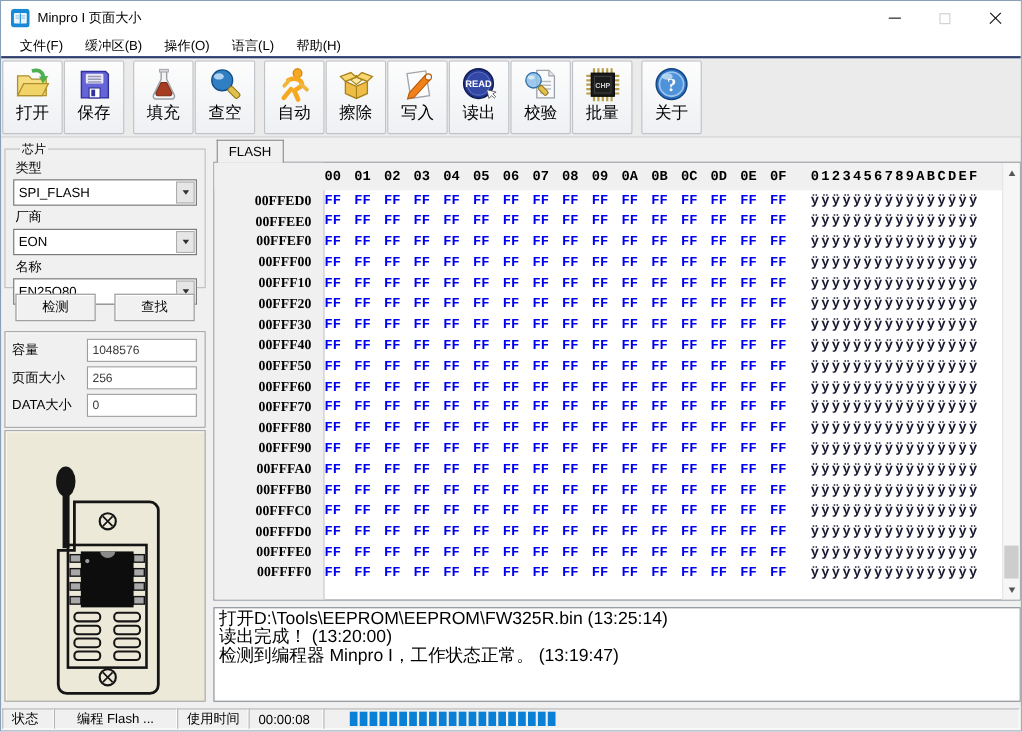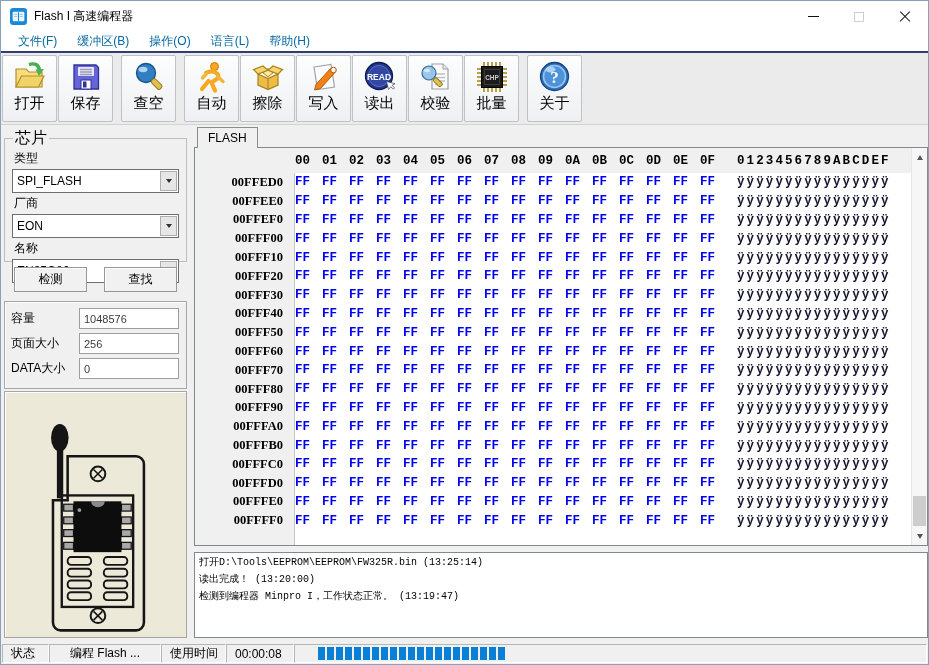--- a/index.html
+++ b/index.html
@@ -15,32 +15,32 @@
   .win-btn{width:46px;height:31px;display:flex;align-items:center;justify-content:center;}
   .glyph-min{width:11px;height:1px;background:#111;}
   .glyph-max{width:10px;height:10px;border:1px solid #cfcfcf;}
   .glyph-close{position:relative;width:12px;height:12px;}
   .glyph-close::before,.glyph-close::after{content:"";position:absolute;left:-1px;top:5px;width:14px;height:1.4px;background:#111;}
   .glyph-close::before{transform:rotate(45deg);}
   .glyph-close::after{transform:rotate(-45deg);}
 
   
   .menubar{position:absolute;top:31px;left:0;right:0;height:19px;background:#fff;display:flex;align-items:center;padding-left:7px;}
-  .menu-item{padding:0 10px;height:100%;display:flex;align-items:center;color:#0369a1;}
+  .menu-item{padding:0 10px;height:100%;display:flex;align-items:center;color:#000000;}
 
   
   .toolbar{position:absolute;top:50px;left:0;right:0;height:74px;background:#ebebeb;border-top:2px solid #2e3f6e;border-bottom:1px solid #d2d2d2;display:flex;align-items:stretch;padding:2px 0 2px 1px;}
   .tool-btn{width:55px;margin-right:1px;background:linear-gradient(#fdfdfd,#eef0f3);border:1px solid #bfc3c7;border-radius:2px;display:flex;flex-direction:column;align-items:center;justify-content:flex-end;padding-bottom:10px;}
   .tool-btn .ticon{flex:1;display:flex;align-items:center;justify-content:center;padding-top:2px;}
   .tool-btn .tlabel{font-size:15px;color:#000;line-height:16px;}
   .tool-gap{width:7px;}
 
   
   .chip-group{position:absolute;left:3px;top:127px;width:183px;height:134px;border:1px solid #bdbdbd;margin:0;padding:0 7px;}
-  .chip-group legend{padding:0 2px;margin-left:1px;font-size:16px;}
+  .chip-group legend{padding:0 2px;margin-left:6px;font-size:11px;}
   .field-label{margin:1px 0 2px 2px;}
   .combo{height:24px;border:1px solid #6e6e6e;background:#fff;display:flex;align-items:center;position:relative;padding-left:4px;margin-bottom:2px;}
   .combo-arrow{position:absolute;right:1px;top:1px;bottom:1px;width:17px;background:#e6e6e6;border:1px solid #aeaeae;display:flex;align-items:center;justify-content:center;}
   .combo-arrow::after{content:"";border-left:3.5px solid transparent;border-right:3.5px solid transparent;border-top:4.5px solid #303030;}
   .chip-buttons{position:absolute;left:3px;top:266px;width:183px;display:flex;justify-content:space-between;padding:0 10px;}
   .chip-btn{width:73px;height:25px;background:#f1f1f1;border:1px solid #979797;box-shadow:inset 1px 1px 0 #ffffff;display:flex;align-items:center;justify-content:center;}
 
   .params-panel{position:absolute;left:3px;top:300px;width:183px;height:88px;border:1px solid #a6a6a6;box-shadow:inset 1px 1px 0 #fff;padding:4px 4px;}
   .param-row{display:flex;align-items:center;height:25px;}
   .param-label{width:70px;padding-left:2px;}
@@ -65,21 +65,21 @@
   .ascii{margin-left:10px;letter-spacing:2.1px;color:#16162e;}
 
   .vscroll{position:absolute;top:0;right:0;bottom:0;width:16px;background:#f6f6f6;border-left:1px solid #e6e6e6;}
   .vs-up,.vs-down{position:absolute;left:0;right:0;height:16px;display:flex;align-items:center;justify-content:center;}
   .vs-up{top:1px;} .vs-down{bottom:1px;}
   .vs-up::after{content:"";border-left:3.8px solid transparent;border-right:3.8px solid transparent;border-bottom:5px solid #555;}
   .vs-down::after{content:"";border-left:3.8px solid transparent;border-right:3.8px solid transparent;border-top:5px solid #555;}
   .vs-thumb{position:absolute;left:1px;right:1px;bottom:19px;height:30px;background:#cdcdcd;}
 
   
-  .log-panel{position:absolute;left:193px;top:551px;width:734px;height:86px;background:#fff;border:1px solid #828790;padding:1px 4px;font-family:Liberation Mono, monospace;font-size:10px;line-height:17px;color:#000;}
+  .log-panel{position:absolute;left:193px;top:551px;width:734px;height:86px;background:#fff;border:1px solid #828790;padding:1px 4px;font-family:Liberation Sans, sans-serif;font-size:16px;line-height:17px;color:#000;}
 
   
   .statusbar{position:absolute;left:0;right:0;bottom:0;height:22px;background:#f0f0f0;display:flex;align-items:stretch;padding:2px 1px 1px 1px;}
   .sb-cell{border:1px solid;border-color:#b5b5b5 #fdfdfd #fdfdfd #b5b5b5;display:flex;align-items:center;padding:0 8px;white-space:nowrap;overflow:hidden;}
   .sb-center{justify-content:center;}
   .sb-grow{flex:1 1 auto;padding-left:23px;}
   .sb-progress{display:flex;align-items:center;gap:2px;}
   .sb-seg{width:7px;height:13px;flex:0 0 auto;}
 </style>
 </head>
@@ -92,21 +92,21 @@
       <svg width="17" height="17" viewBox="0 0 16 16">
           <rect width="16" height="16" rx="3" fill="#1789d6"></rect>
           <rect x="2.5" y="3.5" width="11" height="9" rx="1" fill="#eaf4fc"></rect>
           <line x1="8" y1="4" x2="8" y2="12.5" stroke="#1789d6" stroke-width="1"></line>
           <line x1="4" y1="6" x2="7" y2="6" stroke="#9cc9e8" stroke-width="1"></line>
           <line x1="4" y1="8" x2="7" y2="8" stroke="#9cc9e8" stroke-width="1"></line>
           <line x1="9" y1="6" x2="12" y2="6" stroke="#9cc9e8" stroke-width="1"></line>
           <line x1="9" y1="8" x2="12" y2="8" stroke="#9cc9e8" stroke-width="1"></line>
         </svg>
     </span>
-    <span class="title">Flash I 高速编程器</span>
+    <span class="title">Minpro I 页面大小</span>
     <div class="win-controls">
       <div class="win-btn">
           <span class="glyph-min"></span>
         </div>
       <div class="win-btn">
           <span class="glyph-max"></span>
         </div>
       <div class="win-btn">
           <span class="glyph-close"></span>
         </div>
@@ -141,20 +141,30 @@
             <line x1="11" y1="9.5" x2="23" y2="9.5" stroke="#9a9ab8" stroke-width="1.5"></line>
             <line x1="11" y1="12" x2="23" y2="12" stroke="#9a9ab8" stroke-width="1.5"></line>
             <line x1="11" y1="14.5" x2="23" y2="14.5" stroke="#9a9ab8" stroke-width="1.5"></line>
             <rect x="12" y="20" width="10" height="9" fill="#fff" stroke="#31319a"></rect>
             <rect x="14" y="21.5" width="3.5" height="6" fill="#31319a"></rect>
           </svg>
         </div>
         <div class="tlabel">保存</div>
       </div>
       <div class="tool-gap"></div>
+      <div class="tool-btn">
+        <div class="ticon">
+          <svg width="34" height="34" viewBox="0 0 34 34">
+            <path d="M14.5 4 v8 L7.5 26.5 A2.5 2.5 0 0 0 9.8 30 h14.4 a2.5 2.5 0 0 0 2.3 -3.5 L19.5 12 V4 z" fill="#f4f4f0" stroke="#9aa0a8" stroke-width="1.3"></path>
+            <path d="M10 24 l4.5 -9 h5 l4.5 9 a2 2 0 0 1 -1.8 3 H11.8 a2 2 0 0 1 -1.8 -3 z" fill="#a63c22" stroke="#7c2a16"></path>
+            <rect x="13" y="3" width="8" height="2.5" fill="#d8d8d8" stroke="#9aa0a8" stroke-width="0.8"></rect>
+          </svg>
+        </div>
+        <div class="tlabel">填充</div>
+      </div>
       <div class="tool-btn">
         <div class="ticon">
           <svg width="34" height="34" viewBox="0 0 34 34">
             <circle cx="14" cy="13" r="9.5" fill="#2f7fc2" stroke="#14528c" stroke-width="1.3"></circle>
             <ellipse cx="11" cy="9.5" rx="4.5" ry="2.8" fill="#aed2ef"></ellipse>
             <g transform="rotate(45 22 21)">
               <rect x="20" y="18.5" width="12" height="5.5" rx="2" fill="#e0c04e" stroke="#96761c"></rect>
             </g>
           </svg>
         </div>

